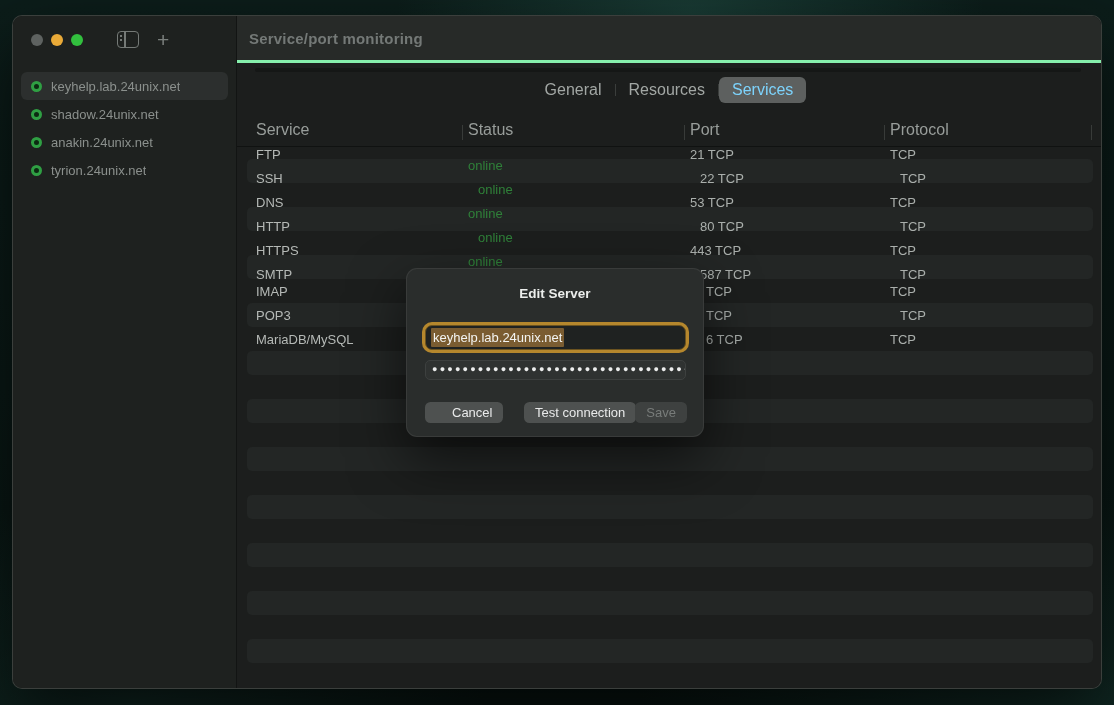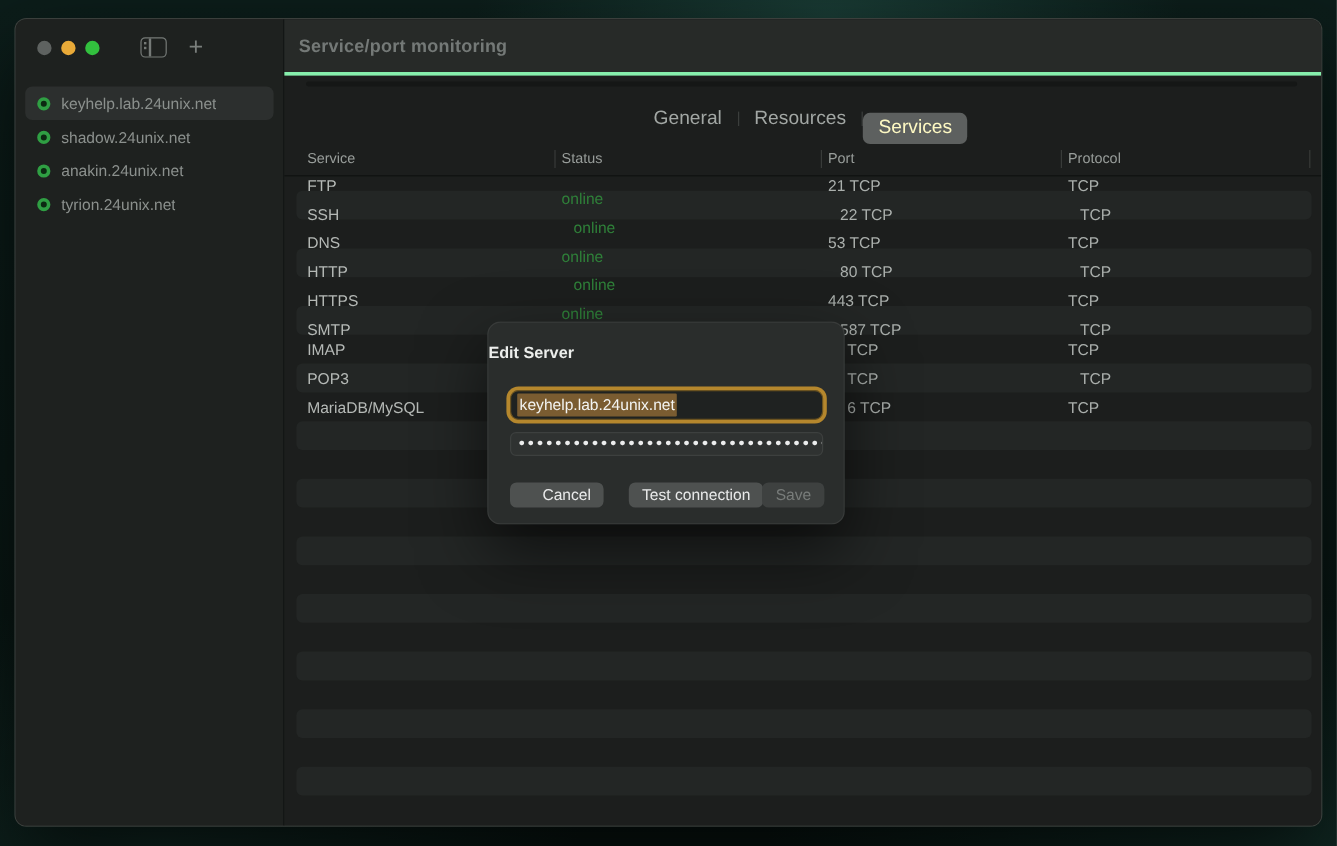--- a/index.html
+++ b/index.html
@@ -42,45 +42,45 @@
 
   
   .main{ flex:1; position:relative; background:#1c1e1d; }
   .titlebar-main{ height:47px; background:#272a28; border-bottom:3px solid #86efac; display:flex; align-items:center; padding-left:12px; }
   .win-title{ font-size:15px; font-weight:bold; color:#747977; letter-spacing:.2px; }
   .scroll-edge{ position:absolute; left:18px; right:20px; top:52px; height:4px; border-radius:2px; background:#151716; }
 
   .segmented{ position:absolute; top:61px; left:0; right:0; display:flex; justify-content:center; align-items:center; }
   .seg{ font-size:16px; color:#a2a7a4; padding:4px 13px; border-radius:6px; position:relative; }
   .seg-sep{ width:1px; height:12px; background:#3b3e3c; }
-  .seg.selected{ background:#5d605f; color:#fef9c3;margin-top:17px; }
+  .seg.selected{ background:#5d605f; color:#7dd3fc; }
 
   .thead{ position:absolute; top:88px; left:0; right:0; height:43px; border-bottom:1px solid #101211;
           display:grid; grid-template-columns:225px 222px 200px 1fr; align-items:end; padding-bottom:7px; }
-  .th{ font-size:12px; color:#989d9a; padding-left:6px; }
+  .th{ font-size:16px; color:#989d9a; padding-left:6px; }
   .th:first-child{ padding-left:19px; }
   .th-sep{ position:absolute; bottom:6px; width:1px; height:15px; background:#383b39; }
 
   .rows{ position:absolute; top:119px; left:0; right:0; bottom:0; }
   .row{ height:24px; display:grid; grid-template-columns:225px 222px 200px 1fr; align-items:center; }
   .row:nth-child(even){ background:#232625; border-radius:5px; margin-left:10px; margin-right:8px; }
   .row:nth-child(even) .cell:first-child{ padding-left:9px; }
   .cell{ font-size:13px; color:#aaafac; padding-left:6px; white-space:nowrap; }
   .cell.c-service{ padding-left:19px; color:#b5b9b6; }
   .cell.c-status{ color:#2f8039;margin-top:23px; }
   .row.partial .cell.c-port{ padding-left:22px; }
   .row:nth-child(even).partial .cell.c-port{ padding-left:12px; }
 
   
   .dialog{
     position:absolute; left:406px; top:268px; width:298px; height:169px; z-index:10;
     background:#2a2d2c; border-radius:11px; border:1px solid rgba(255,255,255,.07);
     box-shadow:0 22px 55px rgba(0,0,0,.6);
   }
-  .dlg-title{ margin-top:17px; font-size:13.5px; font-weight:bold; color:#eceeec; }
+  .dlg-title{ text-align:center; margin-top:17px; font-size:13.5px; font-weight:bold; color:#eceeec; }
   .dlg-host{
     position:absolute; left:18px; right:17px; top:56px; height:25px;
     background:#1f2221; border-radius:7px; border:1px solid #6b5320;
     box-shadow:0 0 0 3px #b5872d; display:flex; align-items:center; padding-left:5px; overflow:hidden;
   }
   .dlg-host .sel{ background:#7a5c31; color:#f3f4f2; font-size:13px; padding:2px 2px; border-radius:1px; white-space:nowrap; }
   .dlg-pass{
     position:absolute; left:18px; right:17px; top:91px; height:20px;
     background:#2f3231; border:1px solid #3d403f; border-radius:5px;
     display:flex; align-items:center; padding:0 6px; overflow:hidden;

